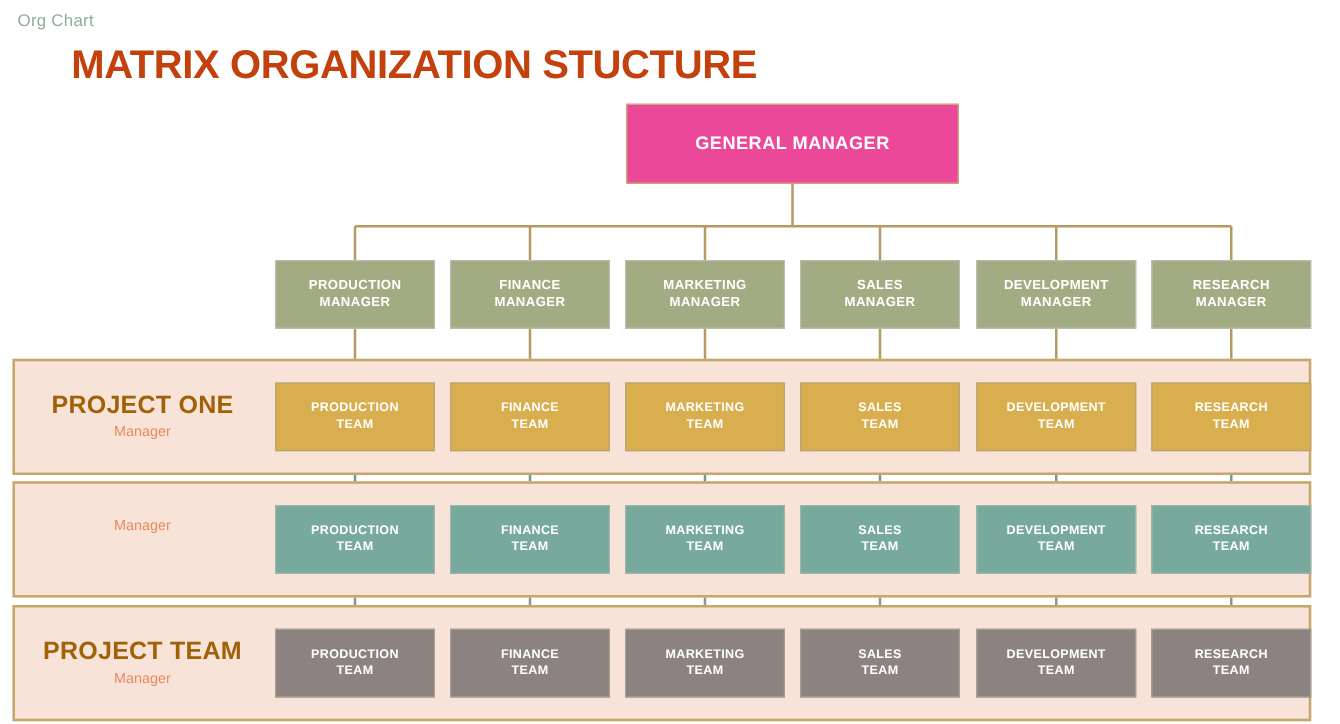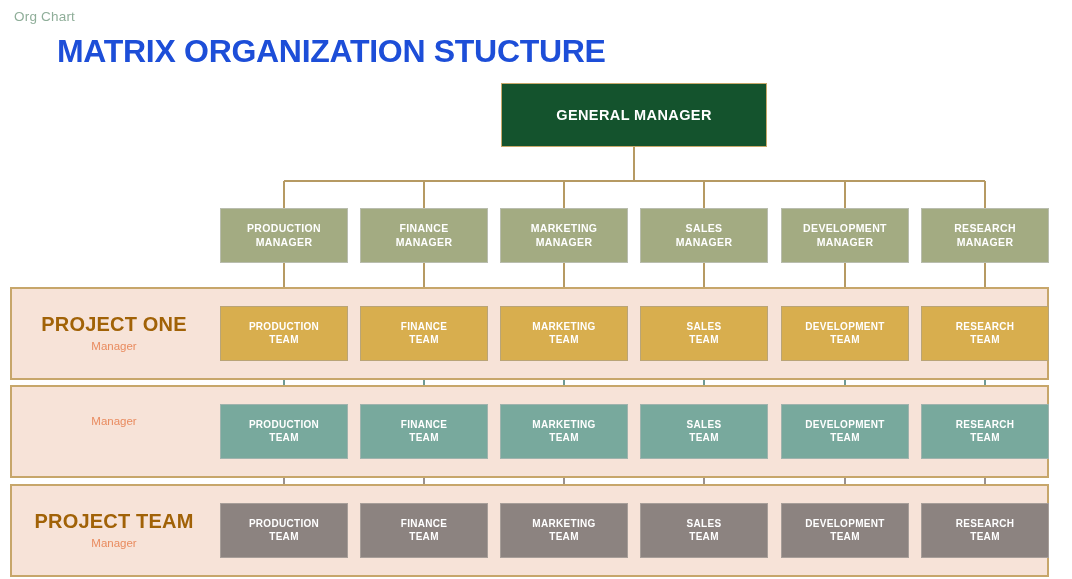--- a/index.html
+++ b/index.html
@@ -30,21 +30,21 @@
     color: #8fae99;
     letter-spacing: 0.2px;
     font-family: "Liberation Sans", sans-serif;
   }
   .chart-title {
     position: absolute;
     left: 57px;
     top: 33px;
     font-size: 32px;
     font-weight: bold;
-    color: #1d4ed8;
+    color: #c2410c;
     letter-spacing: -0.3px;
     white-space: nowrap;
   }
 
   
   #connector-layer {
     position: absolute;
     left: 0;
     top: 0;
     width: 1072px;
@@ -59,21 +59,21 @@
     display: flex;
     flex-direction: column;
     align-items: center;
     justify-content: center;
     text-align: center;
     color: #ffffff;
     line-height: 1.28;
   }
 
   .node-gm {
-    background: #14532d;
+    background: #ec4899;
     border: 1.5px solid #c9a96b;
     font-size: 14.5px;
     font-weight: bold;
     letter-spacing: 0.4px;
   }
 
   .node-manager {
     background: #a3ab82;
     border: 1.5px solid #b9bdae;
     font-size: 10.5px;

